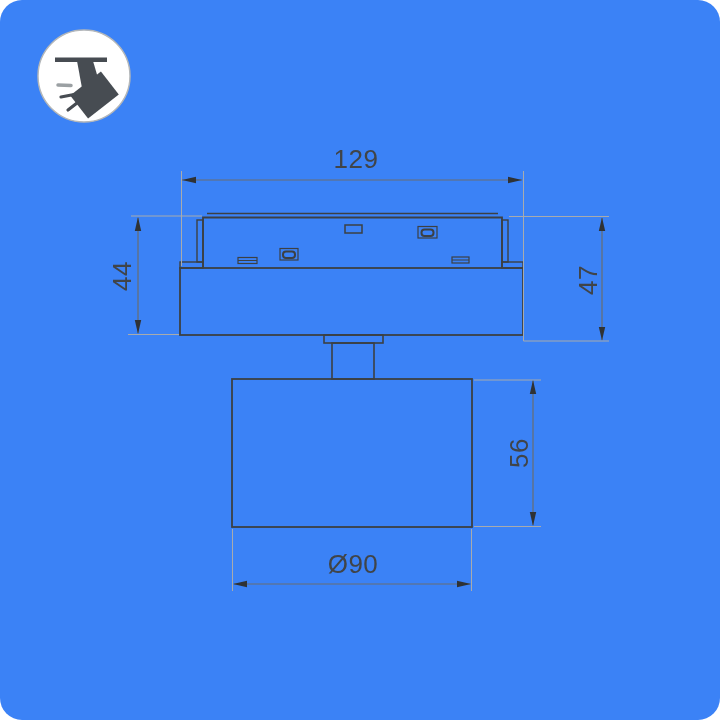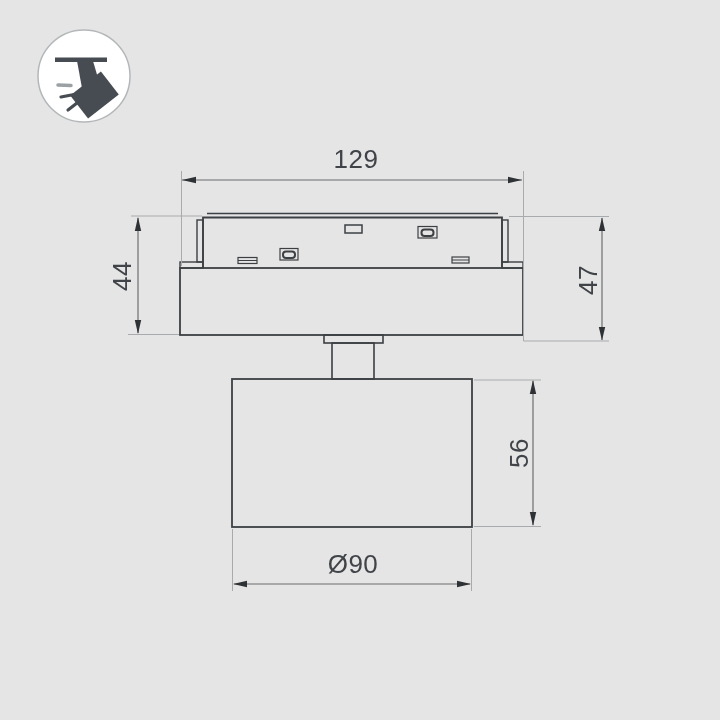--- a/index.html
+++ b/index.html
@@ -1,21 +1,22 @@
 <!DOCTYPE html>
 <html><head>
 <meta charset="utf-8">
 <style>
   html,body{margin:0;padding:0;background:#ffffff;}
   .canvas{
     position:relative;
     width:720px;height:720px;
-    background:#e5e5e5;
+    background:#3b82f6;
     font-family:"Liberation Sans", sans-serif;
     overflow:hidden;
+    border-radius:22px;
   }
   svg text{
     font-family:"Liberation Sans", sans-serif;
     font-size:26px;
     fill:#404448;
     letter-spacing:0.5px;
   }
 </style>
 </head>
 <body>

